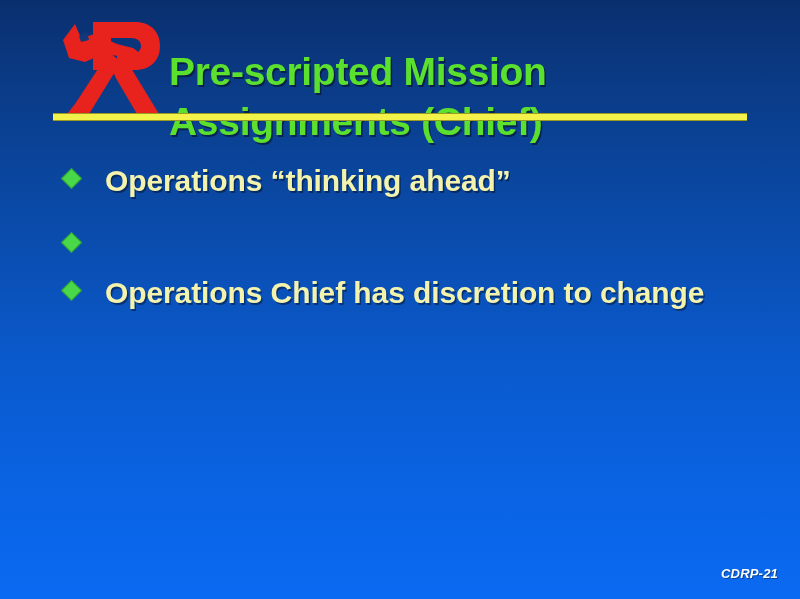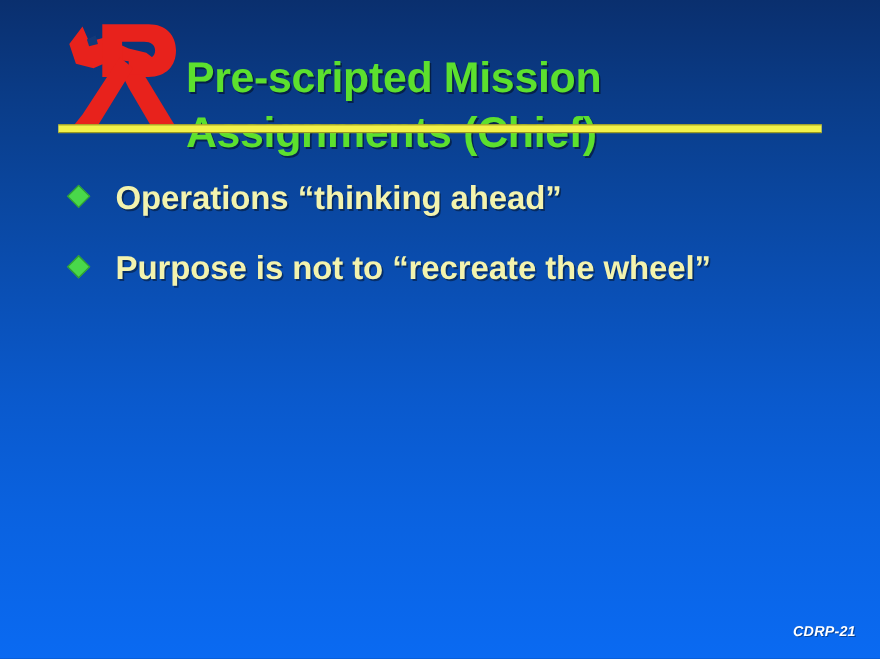--- a/index.html
+++ b/index.html
@@ -169,21 +169,26 @@
       <span class="bullet-marker">
         <span class="dia"></span>
       </span>
       <span class="bullet-text">Operations “thinking ahead”</span>
     </div>
 
     <div class="bullet-row">
       <span class="bullet-marker">
         <span class="dia"></span>
       </span>
-      <span class="bullet-text">Purpose is not to “recreate the wheel”</span>
     </div>
 
+    <div class="bullet-row">
+      <span class="bullet-marker">
+        <span class="dia"></span>
+      </span>
+      <span class="bullet-text">Operations Chief has discretion to change</span>
+    </div>
 
   </div>
 
   <div class="footer">CDRP-21</div>
 
 </div>
 
 </body></html>

